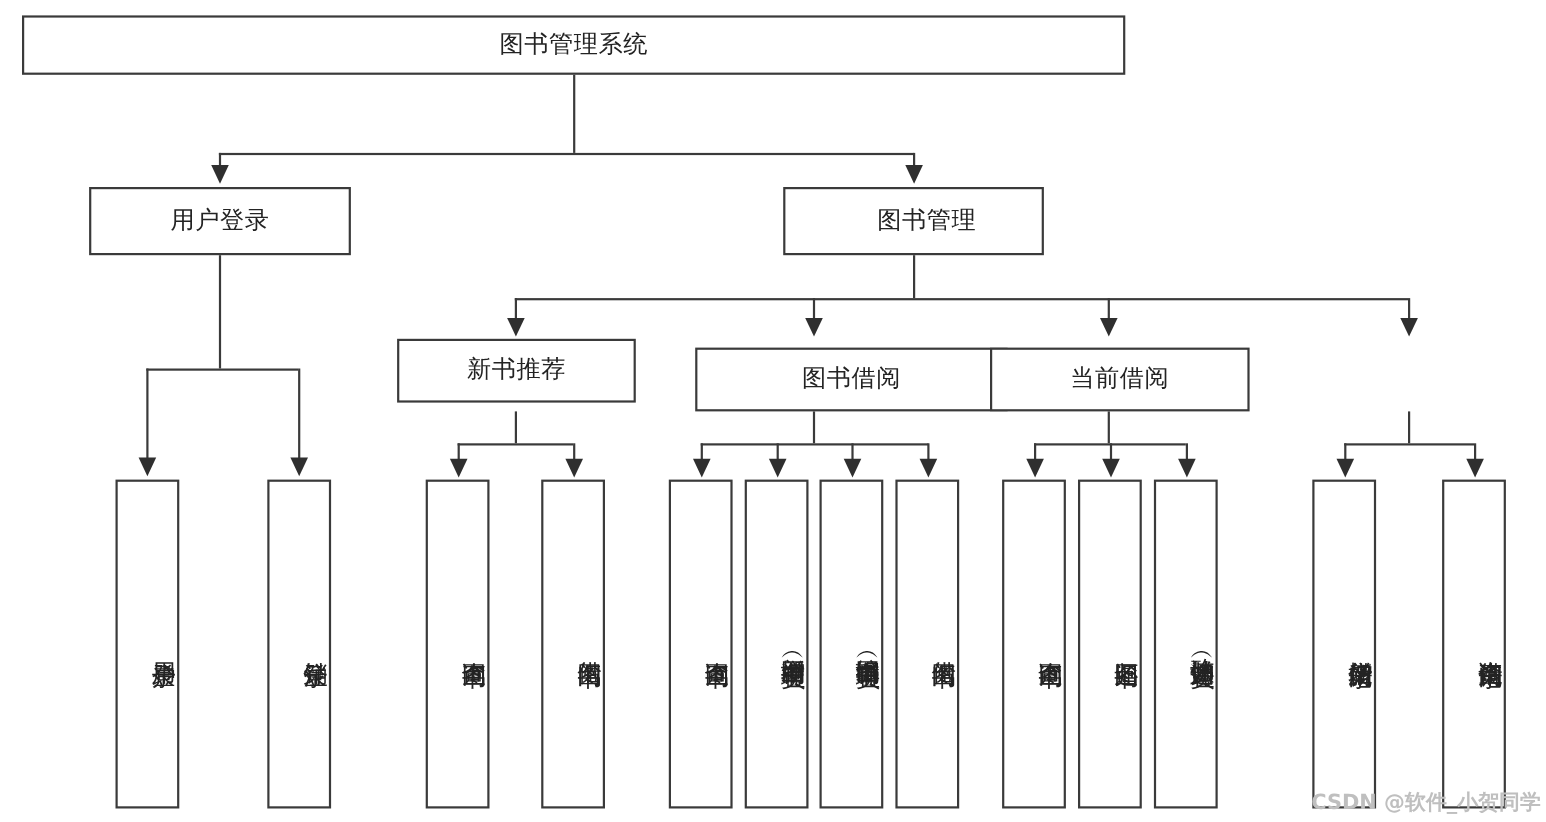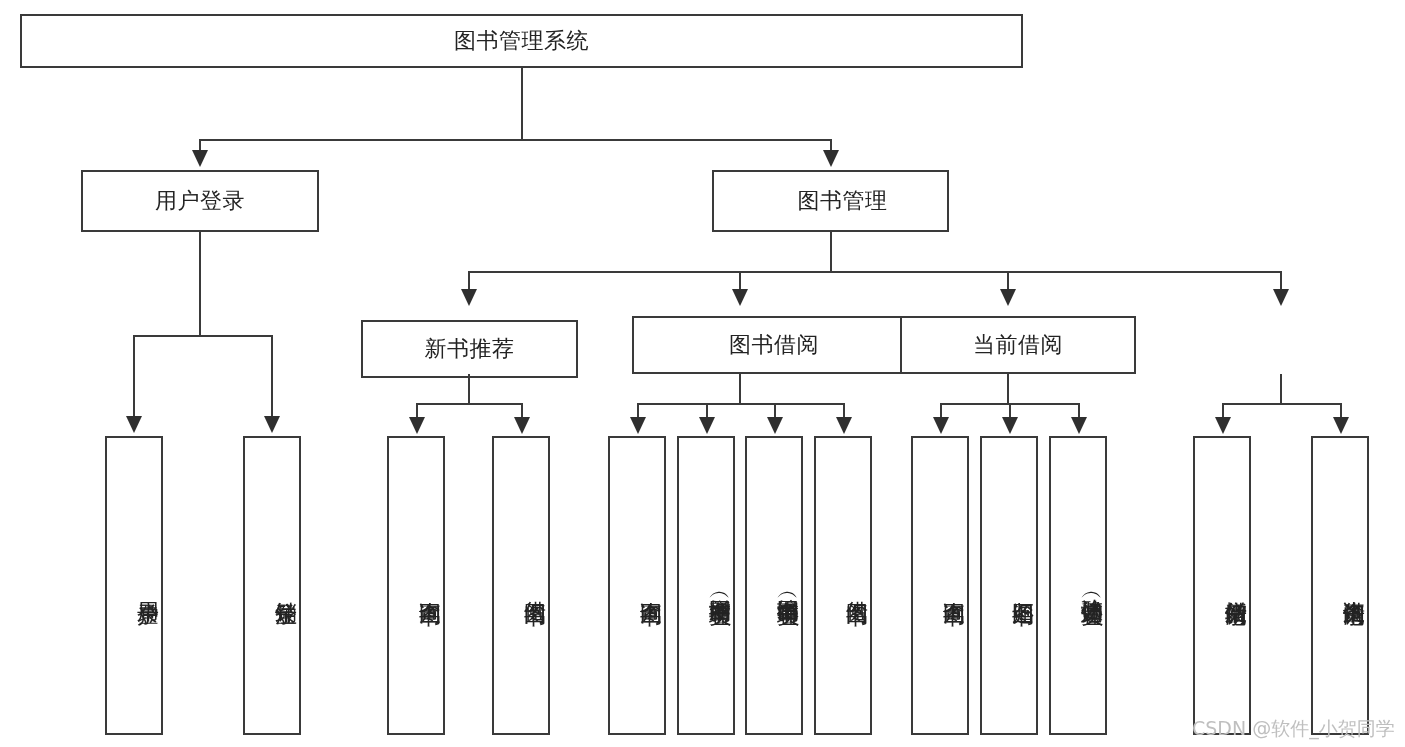--- a/index.html
+++ b/index.html
@@ -111,21 +111,21 @@
   <div class="lineH" style="left:468px; top:271px; width:812px;"></div>
   <div class="lineV" style="left:468px; top:271px; height:20px;"></div>
   <div class="arrowHead" style="left:461px; top:289px;"></div>
   <div class="lineV" style="left:739px; top:271px; height:20px;"></div>
   <div class="arrowHead" style="left:732px; top:289px;"></div>
   <div class="lineV" style="left:1007px; top:271px; height:20px;"></div>
   <div class="arrowHead" style="left:1000px; top:289px;"></div>
   <div class="lineV" style="left:1280px; top:271px; height:20px;"></div>
   <div class="arrowHead" style="left:1273px; top:289px;"></div>
 
-  <div class="node horiz" style="left:361px; top:320px; width:217px; height:58px;">
+  <div class="node horiz" style="left:361px; top:308px; width:217px; height:58px;">
     <span class="node-label">新书推荐</span>
   </div>
   <div class="node horiz" style="left:632px; top:316px; width:284px; height:58px;">
     <span class="node-label">图书借阅</span>
   </div>
   <div class="node horiz" style="left:900px; top:316px; width:236px; height:58px;">
     <span class="node-label">当前借阅</span>
   </div>
 
   <div class="lineV" style="left:468px; top:374px; height:29px;"></div>
@@ -199,15 +199,15 @@
     <span class="node-label">确认归还（管理员）</span>
   </div>
 
   <div class="node vert" style="left:1193px; top:436px; width:58px; height:299px;">
     <span class="node-label">新增借阅记录</span>
   </div>
   <div class="node vert" style="left:1311px; top:436px; width:58px; height:299px;">
     <span class="node-label">查询借阅记录</span>
   </div>
 
-  <div id="watermark" style="left:1192px; top:716px;">CSDN @软件_小贺同学</div>
+  <div id="watermark" style="left:1192px; top:716px;font-weight:bold;">CSDN @软件_小贺同学</div>
 
 </div>
 
 </body></html>

